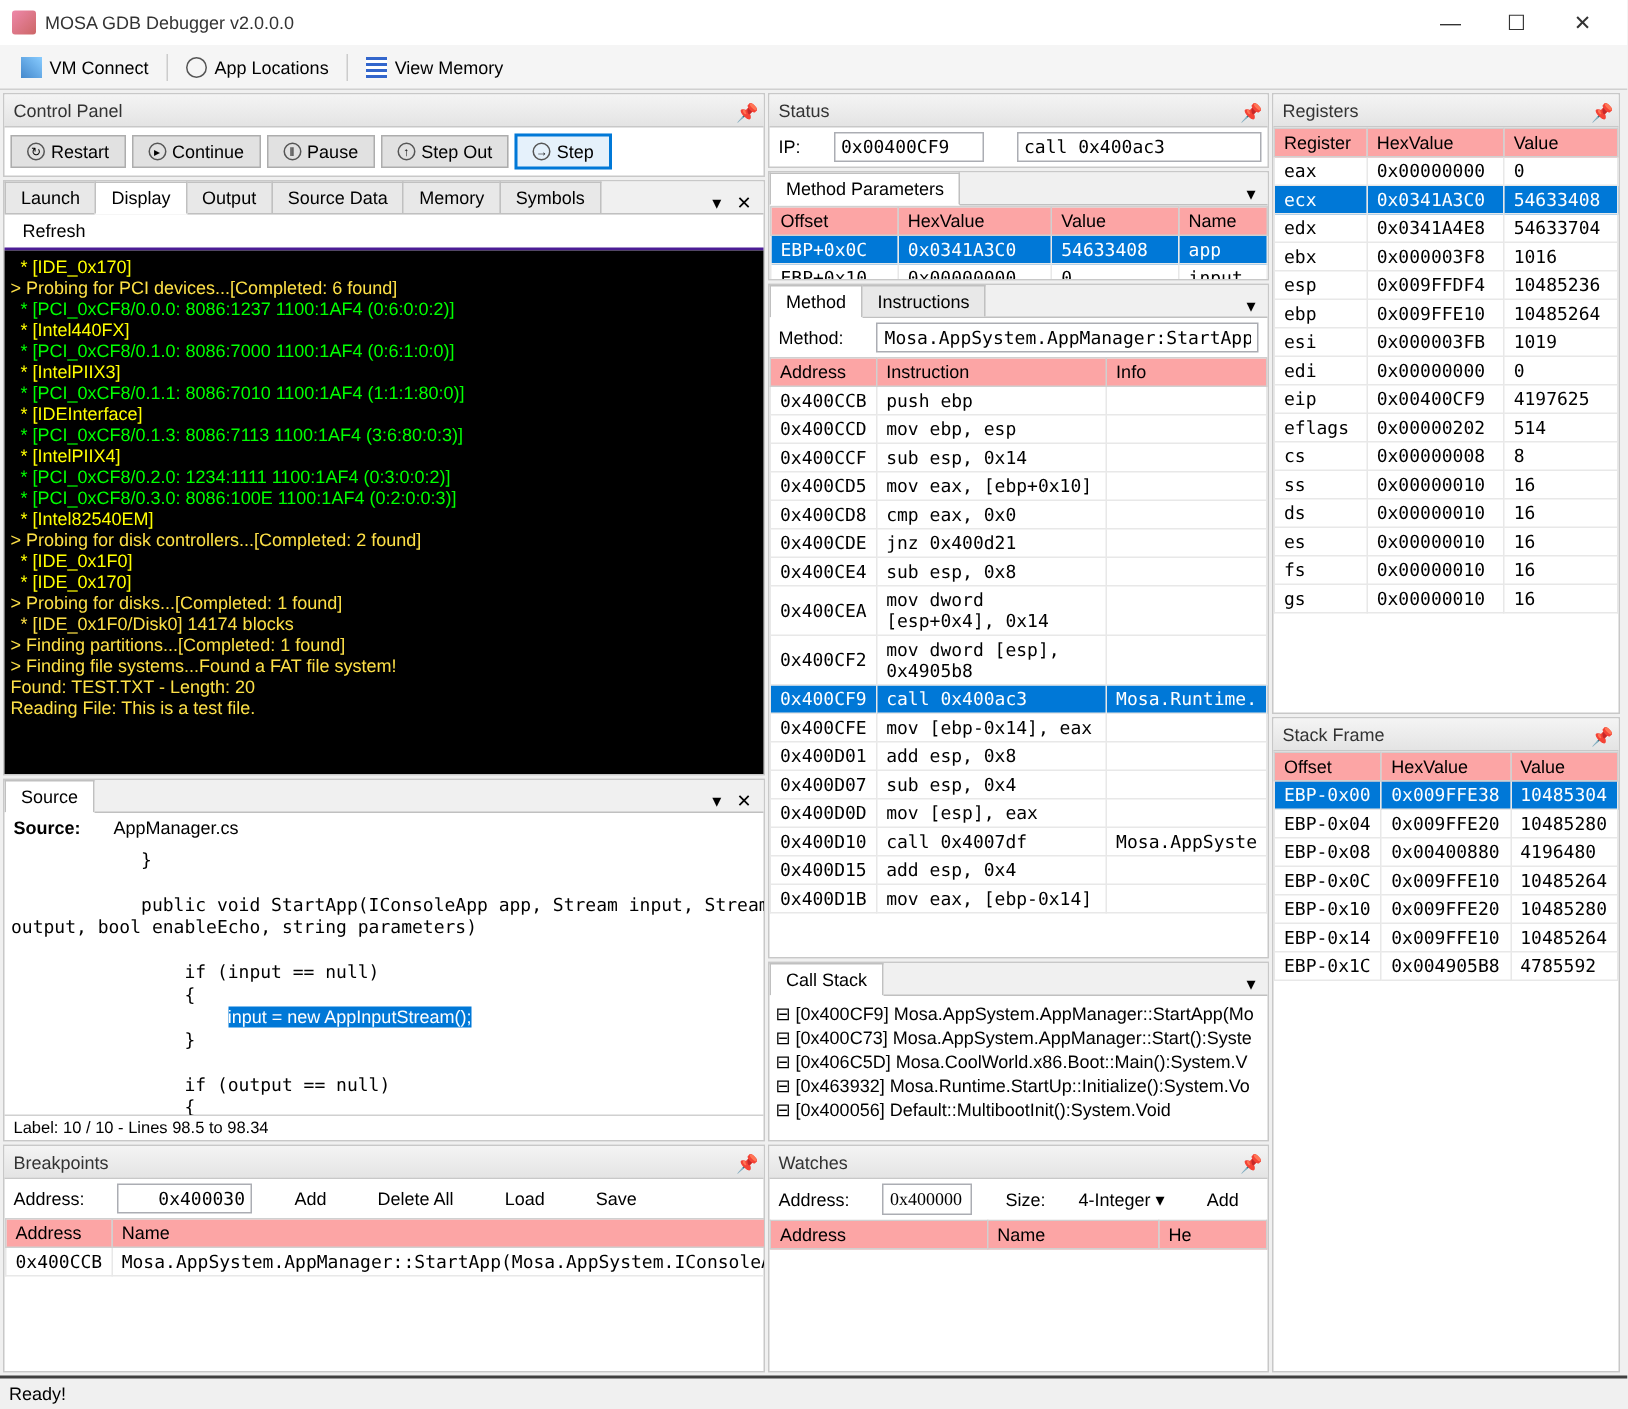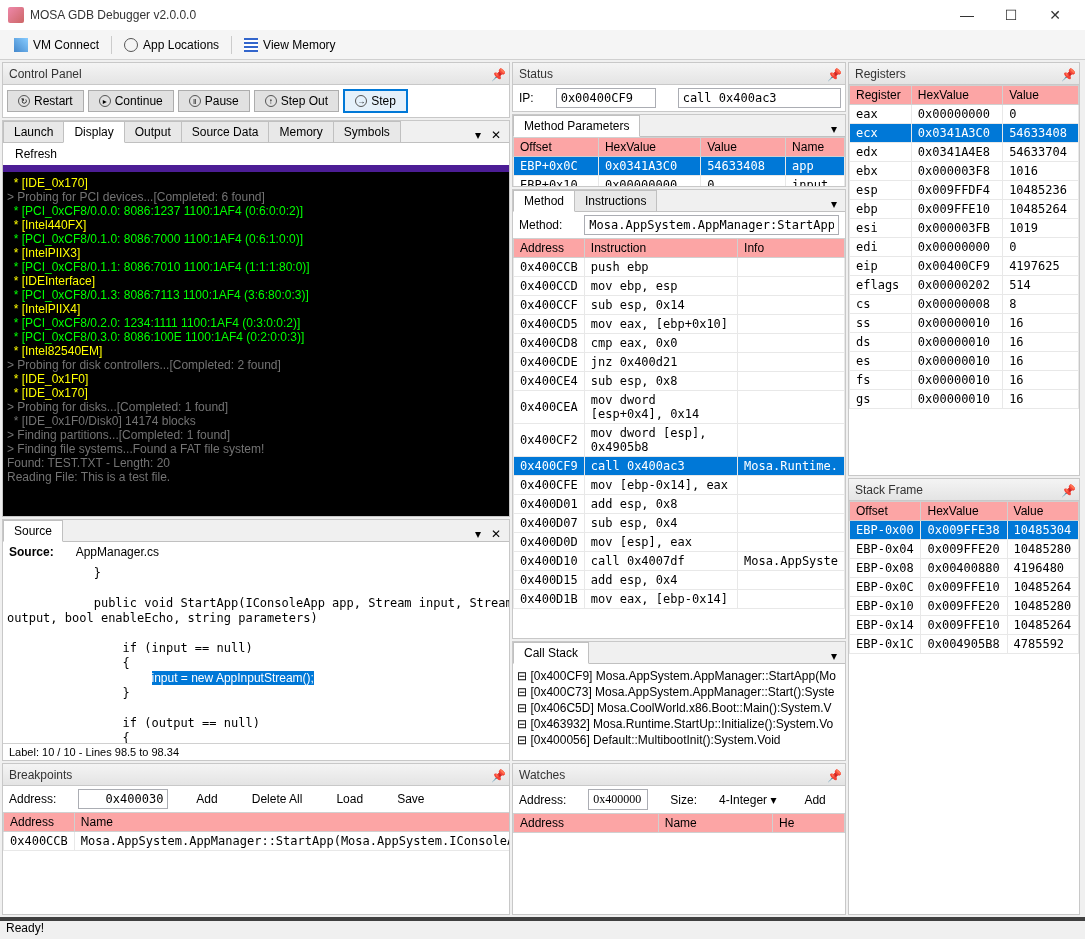--- a/index.html
+++ b/index.html
@@ -22,30 +22,30 @@
 .btnrow{display:flex;gap:4px;padding:4px;align-items:center;flex-wrap:wrap}
 .btn{border:1px solid #adadad;background:#e1e1e1;padding:3px 10px;display:flex;align-items:center;gap:4px;cursor:pointer}
 .btn.active{border:2px solid #0078d7;background:#e5f1fb}
 .btn .bico{width:12px;height:12px;border:1.5px solid #555;border-radius:50%;display:inline-flex;align-items:center;justify-content:center;font-size:8px}
 .tabs{display:flex;background:#f0f0f0;border-bottom:1px solid #c0c0c0;height:22px;align-items:end}
 .tab{padding:3px 10px;background:#e8e8e8;border:1px solid #c0c0c0;border-bottom:none;margin-right:-1px;cursor:pointer}
 .tab.active{background:#fff;border-bottom:1px solid #fff;position:relative;top:1px}
 .tabx{margin-left:auto;display:flex;gap:2px;padding-right:4px}
 .tabx span{cursor:pointer;padding:0 4px}
 .console{flex:1;background:#000;color:#0f0;font-family:Consolas,monospace;font-size:12px;padding:4px;overflow:auto;line-height:14px;white-space:pre}
-.console .w{color:#737373}.console .y{color:#ff0}.console .g{color:#0f0}
+.console .w{color:#fde047}.console .y{color:#ff0}.console .g{color:#0f0}
 table{border-collapse:collapse;width:100%;font-size:12px}
 th{background:#fca5a5;border:1px solid #d0d0d0;padding:2px 6px;text-align:left;font-weight:normal}
 td{border:1px solid #e8e8e8;padding:2px 6px;font-family:Consolas,monospace;font-size:12px}
 tr.sel td{background:#0078d7;color:#fff}
 .field{display:flex;align-items:center;gap:22px;padding:3px 6px}
 .field input{border:1px solid #abadb3;padding:2px 4px;font-family:Consolas,monospace;font-size:12px}
 .srcview{flex:1;font-family:Consolas,monospace;font-size:12px;padding:4px;overflow:auto;white-space:pre;line-height:15px;color:#000}
 .srcview .hl{background:#0078d7;color:#fff}
-.statusbar{height:22px;background:#f0f0f0;border-top:4px solid #404040;display:flex;align-items:flex-start;padding:0 6px}
+.statusbar{height:22px;background:#f0f0f0;border-top:2px solid #404040;display:flex;align-items:center;padding:0 6px}
 .linkbtn{color:#000;cursor:pointer;padding:2px 6px}
 .callstack{flex:1;font-size:12px;padding:4px;overflow:auto}
 .callstack div{white-space:nowrap;padding:1px 0}
 .scroll{overflow:auto}
 </style>
 </head>
 <body>
 
 <div class="titlebar">
   <span class="icon"></span>
@@ -113,21 +113,21 @@
       <div class="tab active">Display</div>
       <div class="tab">Output</div>
       <div class="tab">Source Data</div>
       <div class="tab">Memory</div>
       <div class="tab">Symbols</div>
       <div class="tabx">
             <span>▾</span>
             <span>✕</span>
           </div>
     </div>
-    <div style="padding:4px 6px;border-bottom:7px solid #4c1d95"><span class="linkbtn">Refresh</span></div>
+    <div style="padding:4px 6px;border-bottom:2px solid #4c1d95"><span class="linkbtn">Refresh</span></div>
     <div class="console" id="console-out"><span class="y">  * [IDE_0x170]</span>
 <span class="w">&gt; Probing for PCI devices...[Completed: 6 found]</span>
 <span class="g">  * [PCI_0xCF8/0.0.0: 8086:1237 1100:1AF4 (0:6:0:0:2)]</span>
 <span class="y">  * [Intel440FX]</span>
 <span class="g">  * [PCI_0xCF8/0.1.0: 8086:7000 1100:1AF4 (0:6:1:0:0)]</span>
 <span class="y">  * [IntelPIIX3]</span>
 <span class="g">  * [PCI_0xCF8/0.1.1: 8086:7010 1100:1AF4 (1:1:1:80:0)]</span>
 <span class="y">  * [IDEInterface]</span>
 <span class="g">  * [PCI_0xCF8/0.1.3: 8086:7113 1100:1AF4 (3:6:80:0:3)]</span>
 <span class="y">  * [IntelPIIX4]</span>

